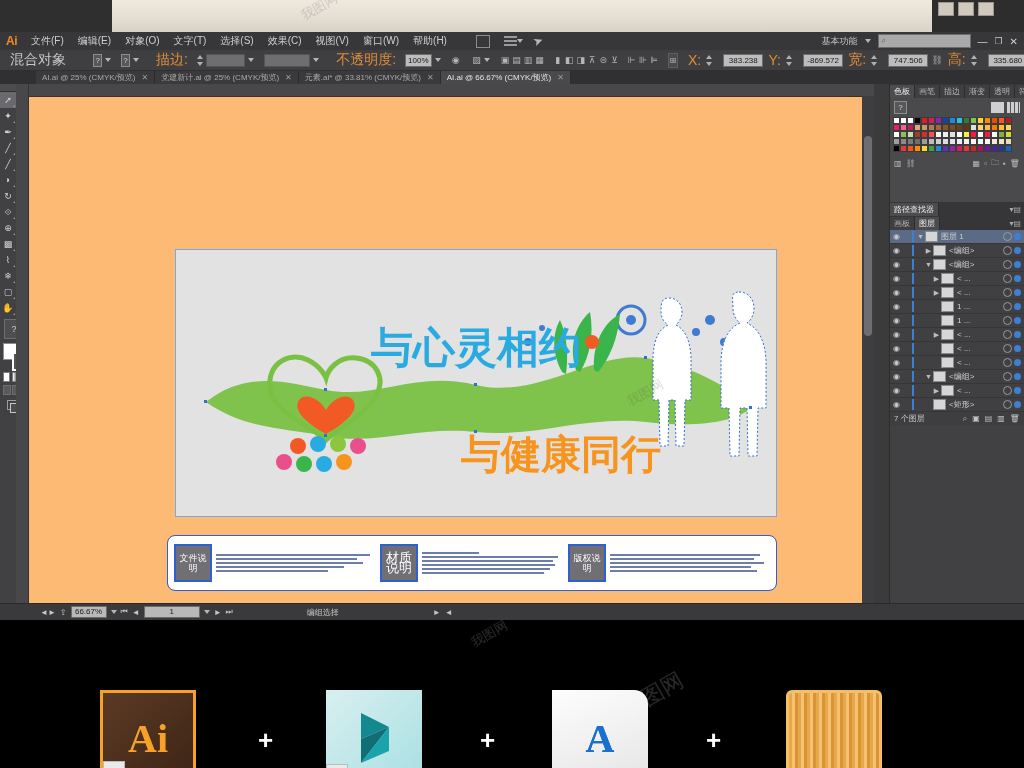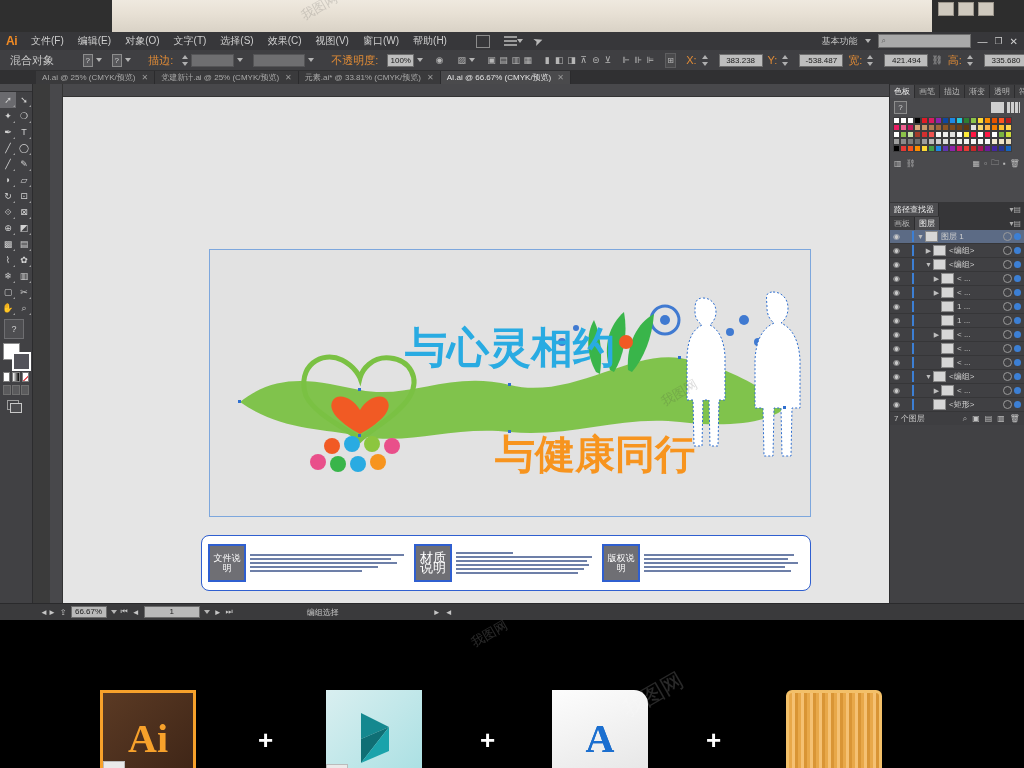--- a/index.html
+++ b/index.html
@@ -23,21 +23,21 @@
   .mini-sq{width:12px;height:11px;border:1px solid #8b8b8b;}
   .mini-grid{width:13px;height:11px;background:
      linear-gradient(#9a9a9a,#9a9a9a) 0 0/13px 2px no-repeat,
      linear-gradient(#9a9a9a,#9a9a9a) 0 4px/13px 2px no-repeat,
      linear-gradient(#9a9a9a,#9a9a9a) 0 8px/13px 2px no-repeat;}
   .arrow-glyph{color:#b9b9b9;font-size:12px;transform:rotate(-20deg);}
 
   
   #optionsbar{position:absolute;left:0;top:18px;width:1024px;height:20px;background:#3f3f42;
     border-bottom:1px solid #2a2a2c;display:flex;align-items:center;padding:0 4px;gap:3px;}
-  #optionsbar .ob-label{color:#c8c8c8;font-size:11px;white-space:nowrap;padding:0 6px;}
+  #optionsbar .ob-label{color:#c8c8c8;font-size:14px;white-space:nowrap;padding:0 6px;}
   #optionsbar .ob-label.or{color:#e08b36;}
   .swbox{width:11px;height:11px;border:1px solid #8d8d8d;background:#57575a;display:inline-flex;
     align-items:center;justify-content:center;color:#d0d0d0;font-size:8px;}
   .tinycaret{width:0;height:0;border-left:3px solid transparent;border-right:3px solid transparent;border-top:4px solid #b5b5b5;}
   .fld{height:11px;background:#bdbdbd;border:1px solid #6c6c6c;color:#1a1a1a;font-size:8px;
     line-height:11px;padding:0 2px;text-align:center;}
   .fld.w54{width:54px;margin-left:8px;}
   .fld.w30{width:30px;}
   .drop{height:11px;background:#6e6e70;border:1px solid #545456;}
   .spin{width:6px;height:11px;display:flex;flex-direction:column;justify-content:space-between;}
@@ -66,21 +66,21 @@
     border-left:2px solid transparent;border-bottom:2px solid #9d9d9d;}
   #tb-fillstroke{margin:4px 3px 0 3px;position:relative;height:26px;}
   #tb-fillstroke .fill{position:absolute;left:0;top:0;width:15px;height:15px;background:#fff;border:1px solid #8d8d8d;}
   #tb-fillstroke .stroke{position:absolute;left:9px;top:9px;width:15px;height:15px;background:#53535a;border:2px solid #fff;}
   #tb-swrow{display:flex;gap:2px;margin:3px 3px;}
   #tb-swrow span{width:8px;height:8px;border:1px solid #7c7c7c;}
   #tb-modes{display:flex;gap:1px;margin:2px 3px;}
   #tb-modes span{width:8px;height:8px;border:1px solid #6f6f6f;background:#5a5a5c;}
 
   
-  #canvas-wrap{position:absolute;left:50px;top:52px;width:858px;height:536px;background:#e5e5e5;overflow:hidden;}
+  #canvas-wrap{position:absolute;left:16px;top:52px;width:858px;height:536px;background:#fdba74;overflow:hidden;}
   #ruler-h{position:absolute;left:0;top:0;width:858px;height:12px;background:#48484b;border-bottom:1px solid #333;}
   #ruler-v{position:absolute;left:0;top:0;width:12px;height:536px;background:#48484b;border-right:1px solid #333;}
   #artboard{position:absolute;left:160px;top:166px;width:600px;height:266px;background:#e2e2e2;
     outline:1px solid #7da7dd;}
   #artboard2{position:absolute;left:152px;top:452px;width:608px;height:54px;background:#ffffff;
     border-radius:7px;outline:1px solid #2f5fd0;}
   #vscroll{position:absolute;right:0;top:12px;width:12px;height:512px;background:#3e3e41;}
   #vscroll .thumb{position:absolute;left:2px;top:40px;width:8px;height:200px;background:#6e6e72;border-radius:4px;}
   #hscroll{position:absolute;left:12px;bottom:0;width:834px;height:12px;background:#3e3e41;}
   #hscroll .thumb{position:absolute;left:140px;top:2px;width:420px;height:8px;background:#6e6e72;border-radius:4px;}
@@ -248,27 +248,27 @@
     <span class="spin">
         <i class="u"></i>
         <i class="d"></i>
       </span>
     <span class="fld w54">383.238</span>
     <span class="ob-label or" style="padding:0 2px">Y:</span>
     <span class="spin">
         <i class="u"></i>
         <i class="d"></i>
       </span>
-    <span class="fld w54">-538.487</span>
+    <span class="fld w54">-869.572</span>
     <span class="ob-label or" style="padding:0 2px">宽:</span>
     <span class="spin">
         <i class="u"></i>
         <i class="d"></i>
       </span>
-    <span class="fld w54">421.494</span>
+    <span class="fld w54">747.506</span>
     <span class="icoflat">⛓</span>
     <span class="ob-label or" style="padding:0 2px">高:</span>
     <span class="spin">
         <i class="u"></i>
         <i class="d"></i>
       </span>
     <span class="fld w54">335.680</span>
   </div>
 
   <div id="doctabs">

